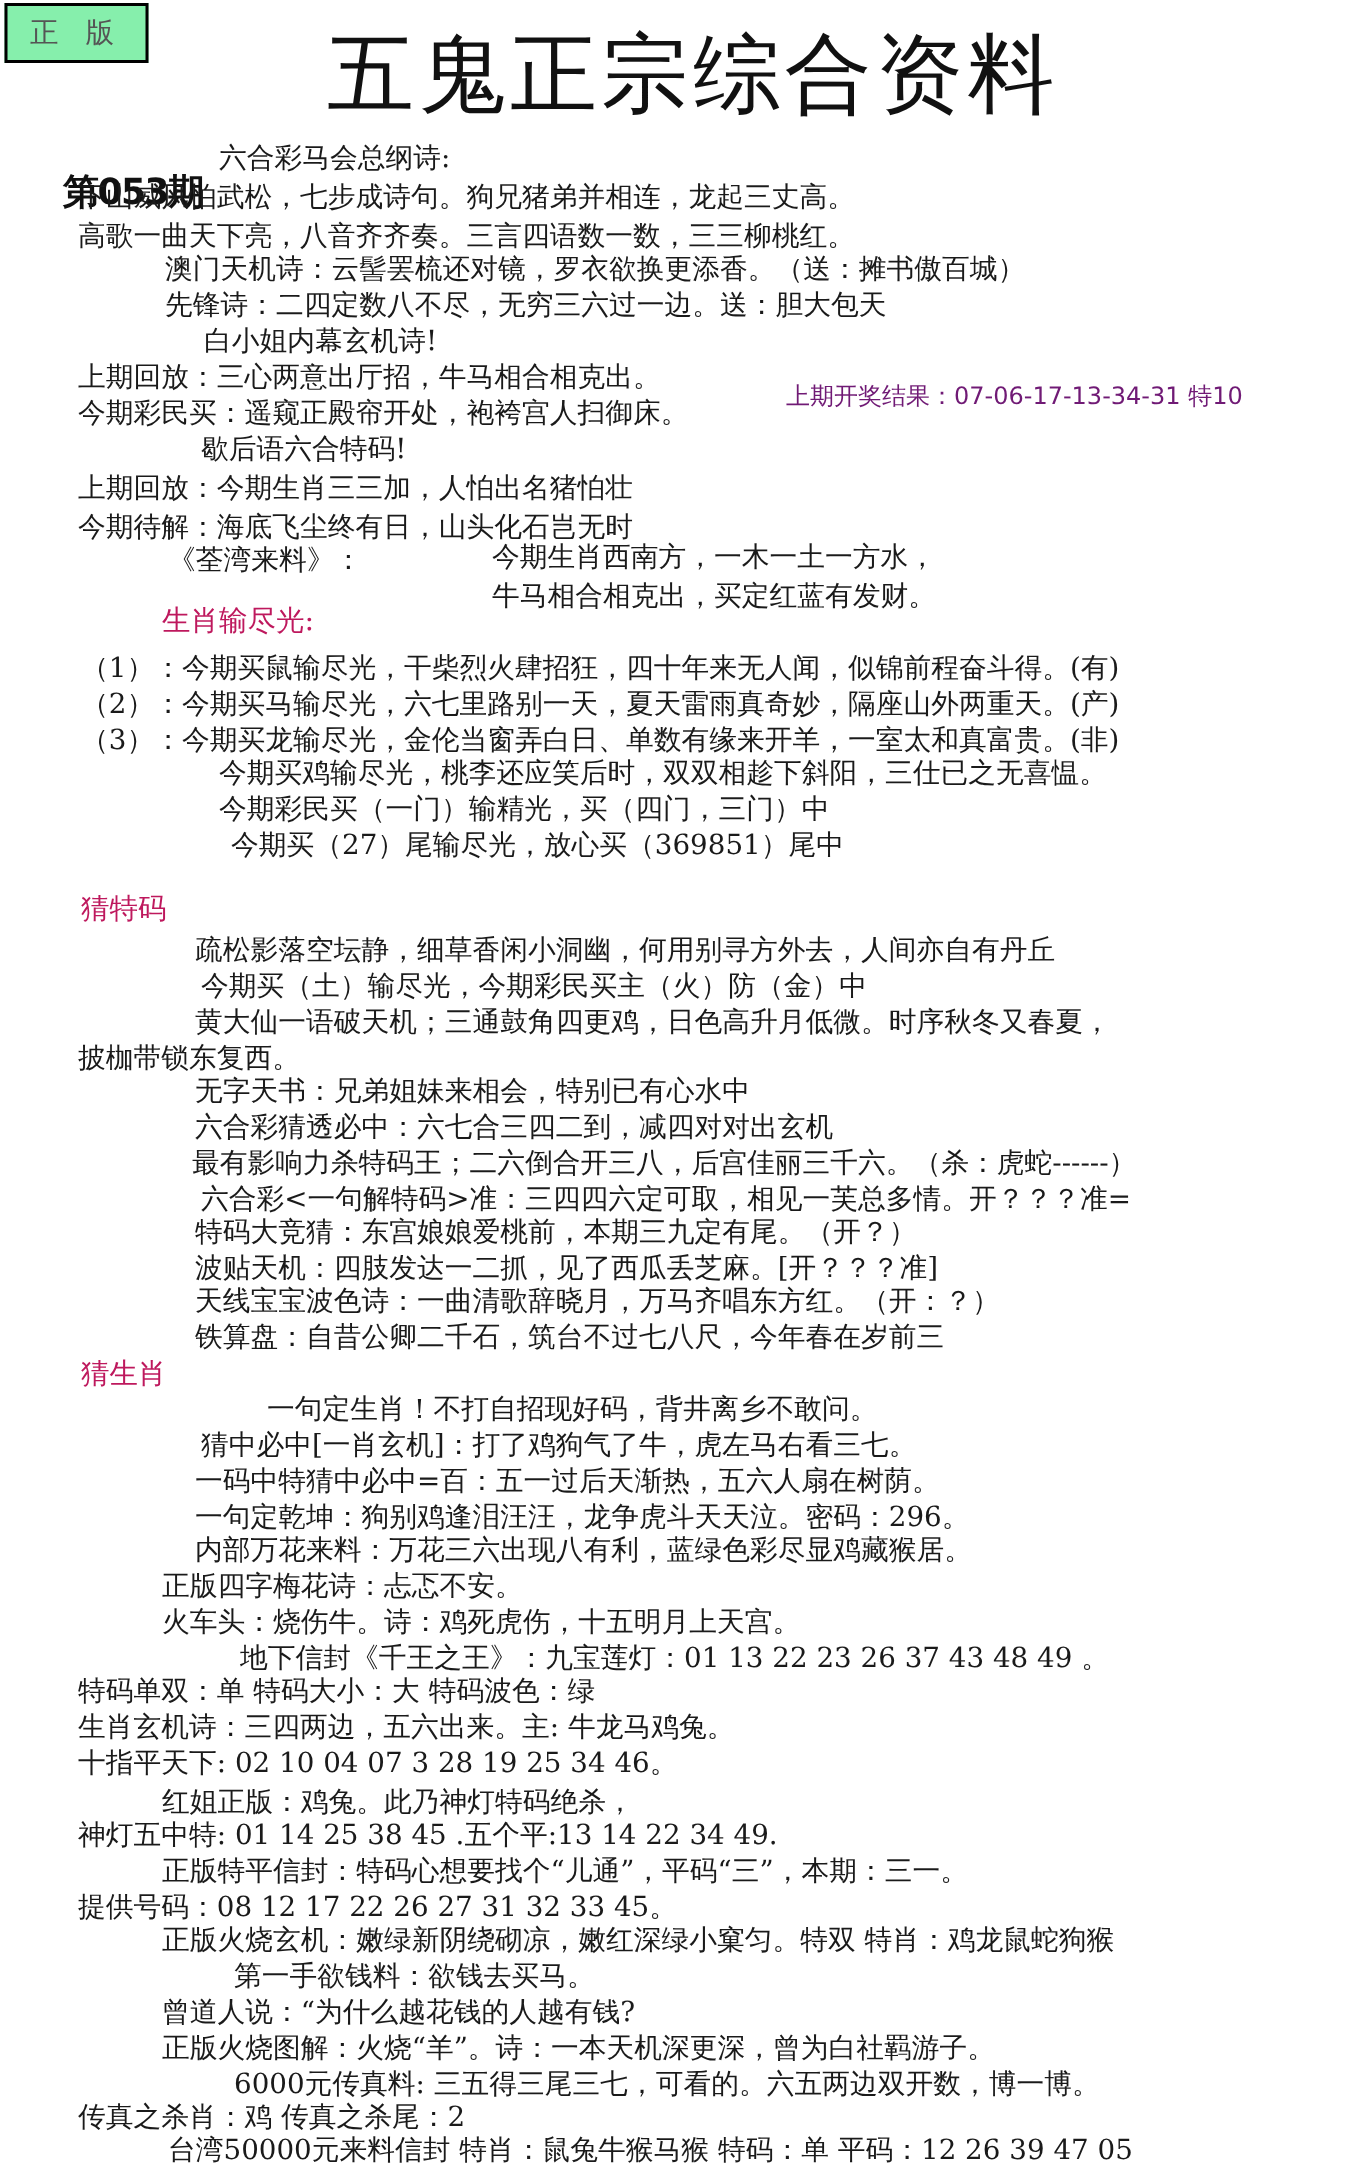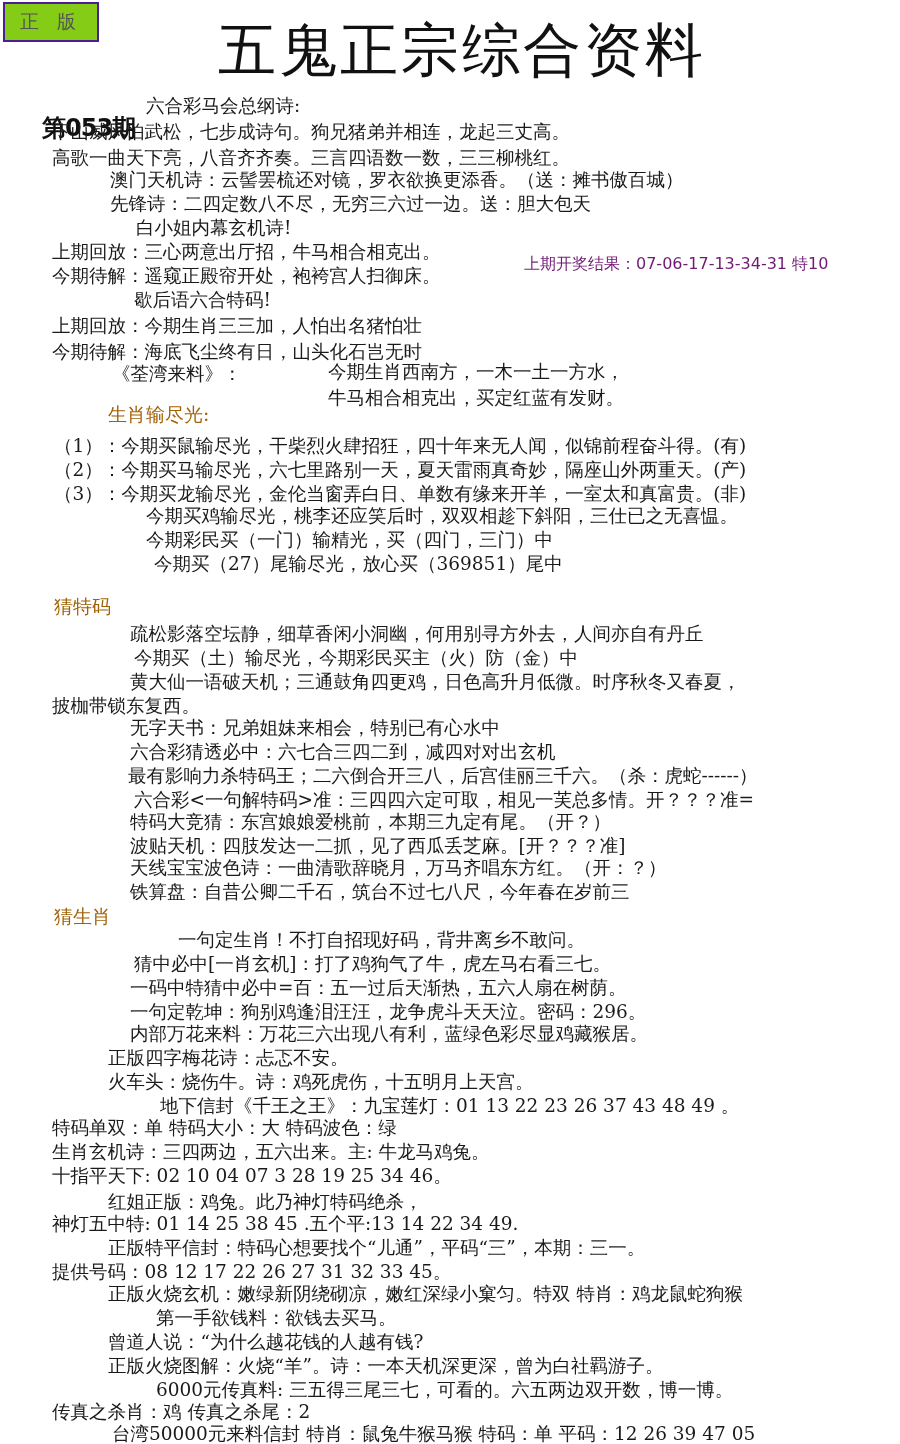--- a/index.html
+++ b/index.html
@@ -1,46 +1,46 @@
 <!DOCTYPE html>
 <html><head>
   <meta charset="utf-8">
   <style>
     html, body { margin: 0; padding: 0; background: #ffffff; }
     body { width: 900px; height: 1444px; position: relative; overflow: hidden;
            font-family: "DejaVu Serif", "Liberation Serif", serif; color: #1a1a1a; }
     .badge { position: absolute; left: 3px; top: 2px; width: 96px; height: 40px;
-             border: 2px solid #4c1d95; box-sizing: border-box; background: #84cc16;
+             border: 2px solid #000000; box-sizing: border-box; background: #86efac;
              display: flex; align-items: center; justify-content: center;
              font-size: 19px; color: #555; letter-spacing: 6px; }
     .title { position: absolute; left: 218px; top: 14px; font-size: 58px; line-height: 72px;
              letter-spacing: 3px; color: #111; font-family: Liberation Sans, sans-serif; }
     .issue { position: absolute; left: 42px; top: 84px; font-size: 24px; font-weight: bold;
              font-family: "DejaVu Sans", "Liberation Sans", sans-serif; letter-spacing: -1px; color: #111; margin-top: 28px; }
     .ln { position: absolute; white-space: nowrap; font-size: 18.5px; line-height: 24px; color: #1a1a1a; text-align: right; }
     .result { position: absolute; left: 524px; top: 252px; font-size: 16px; line-height: 24px;
               color: #701a75; white-space: nowrap; font-family: "DejaVu Sans", "Liberation Sans", sans-serif; }
-    .sec { position: absolute; white-space: nowrap; font-size: 19px; line-height: 24px; color: #a16207; }
+    .sec { position: absolute; white-space: nowrap; font-size: 19px; line-height: 24px; color: #be185d; }
   </style>
 </head>
 <body>
 
 <div class="badge">正 版</div>
 <div class="title">五鬼正宗综合资料</div>
 <div class="issue">第053期</div>
 <div class="result">上期开奖结果：07-06-17-13-34-31  特10</div>
 
 <div class="ln" style="left:146px;top:94px">六合彩马会总纲诗:</div>
 <div class="ln" style="left:52px;top:120px">下山威风怕武松，七步成诗句。狗兄猪弟并相连，龙起三丈高。</div>
 <div class="ln" style="left:52px;top:146px">高歌一曲天下亮，八音齐齐奏。三言四语数一数，三三柳桃红。</div>
 <div class="ln" style="left:110px;top:168px">澳门天机诗：云髻罢梳还对镜，罗衣欲换更添香。（送：摊书傲百城）</div>
 <div class="ln" style="left:110px;top:192px">先锋诗：二四定数八不尽，无穷三六过一边。送：胆大包天</div>
 <div class="ln" style="left:136px;top:216px">白小姐内幕玄机诗!</div>
 <div class="ln" style="left:52px;top:240px">上期回放：三心两意出厅招，牛马相合相克出。</div>
-<div class="ln" style="left:52px;top:264px">今期待解：遥窥正殿帘开处，袍袴宫人扫御床。</div>
+<div class="ln" style="left:52px;top:264px">今期彩民买：遥窥正殿帘开处，袍袴宫人扫御床。</div>
 <div class="ln" style="left:134px;top:288px">歇后语六合特码!</div>
 <div class="ln" style="left:52px;top:314px">上期回放：今期生肖三三加，人怕出名猪怕壮</div>
 <div class="ln" style="left:52px;top:340px">今期待解：海底飞尘终有日，山头化石岂无时</div>
 <div class="ln" style="left:112px;top:362px">《荃湾来料》：</div>
 <div class="ln" style="left:328px;top:360px">今期生肖西南方，一木一土一方水，</div>
 <div class="ln" style="left:328px;top:386px">牛马相合相克出，买定红蓝有发财。</div>
 
 <div class="sec" style="left:108px;top:402px">生肖输尽光:</div>
 
 <div class="ln" style="left:54px;top:434px">（1）：今期买鼠输尽光，干柴烈火肆招狂，四十年来无人闻，似锦前程奋斗得。(有)</div>

